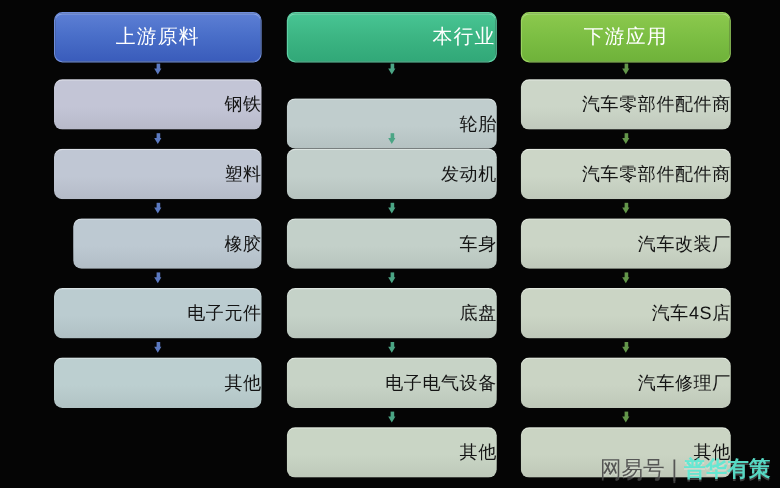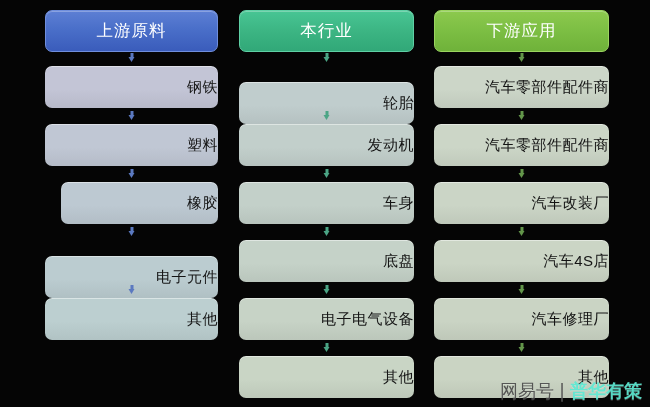--- a/index.html
+++ b/index.html
@@ -39,20 +39,21 @@
     letter-spacing: 1px;
     box-shadow: inset 0 1px 0 rgba(255,255,255,0.28);
   }
   #col-0 .header-box {
     background: linear-gradient(180deg, #5d7fd4 0%, #4a6fc9 45%, #3a5cbb 100%);
     border: 1px solid #6f8edc;
   }
   #col-1 .header-box {
     background: linear-gradient(180deg, #48c594 0%, #3cb583 50%, #31a878 100%);
     border: 1px solid #5fd0a5;
+    justify-content: flex-end;
   }
   #col-2 .header-box {
     background: linear-gradient(180deg, #8cc94e 0%, #7cbe43 50%, #6fb23a 100%);
     border: 1px solid #9ad45f;
   }
 
   .item-box {
     position: absolute;
     left: 0;
     right: 0;
@@ -137,21 +138,21 @@
         <span class="stem"></span>
         <span class="tip"></span>
       </div>
       <div class="item-box" style="top: 182px; background: linear-gradient(rgb(189, 201, 210) 0%, rgb(189, 201, 210) 55%, rgba(0, 0, 0, 0.06) 100%), rgb(189, 201, 210); margin-left: 16px;">
         <span>橡胶</span>
       </div>
       <div class="arrow" style="top: 227px; color: rgb(91, 121, 192);">
         <span class="stem"></span>
         <span class="tip"></span>
       </div>
-      <div class="item-box" style="top: 256px; background: linear-gradient(rgb(187, 204, 208) 0%, rgb(187, 204, 208) 55%, rgba(0, 0, 0, 0.06) 100%), rgb(187, 204, 208);">
+      <div class="item-box" style="top: 240px; background: linear-gradient(rgb(187, 204, 208) 0%, rgb(187, 204, 208) 55%, rgba(0, 0, 0, 0.06) 100%), rgb(187, 204, 208);">
         <span>电子元件</span>
       </div>
       <div class="arrow" style="top: 285px; color: rgb(91, 121, 192);">
         <span class="stem"></span>
         <span class="tip"></span>
       </div>
       <div class="item-box" style="top: 298px; background: linear-gradient(rgb(188, 207, 208) 0%, rgb(188, 207, 208) 55%, rgba(0, 0, 0, 0.06) 100%), rgb(188, 207, 208);">
         <span>其他</span>
       </div>
     </div>

